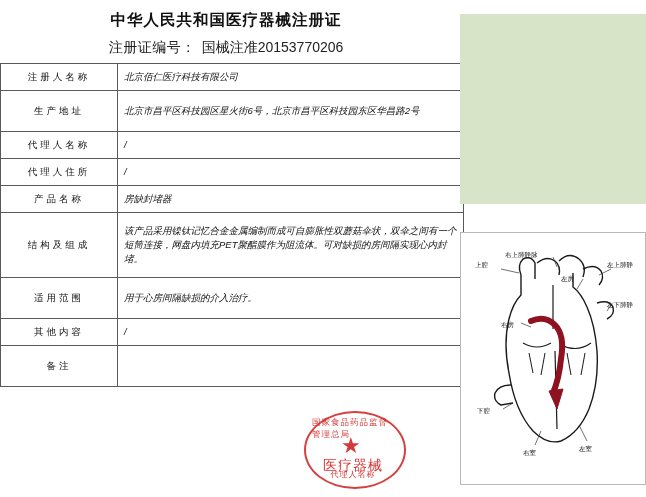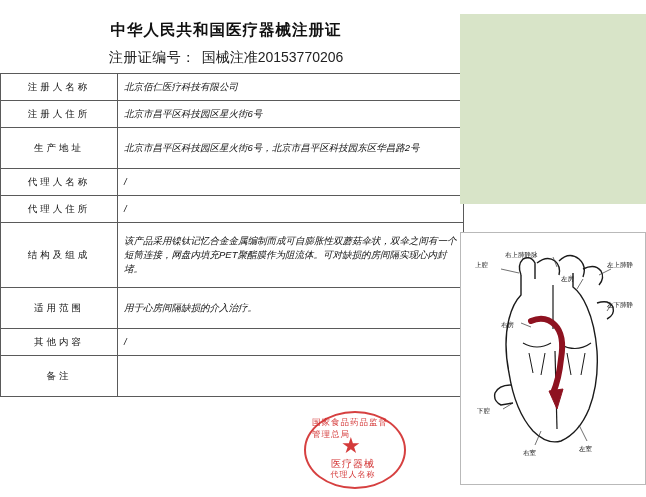--- a/index.html
+++ b/index.html
@@ -28,21 +28,21 @@
     height: 497px;
     background: #ffffff;
     box-sizing: border-box;
   }
   .cert-title {
     text-align: center;
     font-size: 15.5px;
     font-weight: bold;
     color: #111;
     letter-spacing: 1px;
-    margin-top: 20px;
+    margin-top: 10px;
     font-family: "Liberation Serif", serif;
   }
   .cert-subline {
     text-align: center;
     font-size: 14px;
     color: #222;
     margin-top: 8px;
     margin-bottom: 6px;
   }
   .cert-subline .lbl {
@@ -128,21 +128,21 @@
     letter-spacing: 1px;
     opacity: 0.9;
     font-family: "Liberation Serif", serif;
   }
   .seal .bot1 {
     position: absolute;
     left: 12px;
     top: 52px;
     width: 82px;
     text-align: center;
-    font-size: 10px;
+    font-size: 14px;
     color: #d02525;
     letter-spacing: 1px;
     opacity: 0.92;
     font-family: "Liberation Serif", serif;
   }
   .seal .bot2 {
     position: absolute;
     left: 12px;
     top: 64px;
     width: 82px;
@@ -203,34 +203,34 @@
       <span class="lbl">注册证编号：</span><span class="val">国械注准20153770206</span>
     </div>
 
     <table class="cert-table">
       <tbody>
         <tr>
           <td class="lab row1">注册人名称</td>
           <td class="val row1">北京佰仁医疗科技有限公司</td>
         </tr>
         <tr>
-          <td class="lab row1">注册人住所</td>
-          <td class="val row1">北京市昌平区科技园区星火街6号</td>
-        </tr>
-        <tr>
           <td class="lab mid">生产地址</td>
           <td class="val mid">北京市昌平区科技园区星火街6号，北京市昌平区科技园东区华昌路2号</td>
         </tr>
         <tr>
           <td class="lab row1">代理人名称</td>
           <td class="val row1">/</td>
         </tr>
         <tr>
           <td class="lab row1">代理人住所</td>
           <td class="val row1">/</td>
+        </tr>
+        <tr>
+          <td class="lab row1">产品名称</td>
+          <td class="val row1">房缺封堵器</td>
         </tr>
         <tr>
           <td class="lab tall">结构及组成</td>
           <td class="val tall">该产品采用镍钛记忆合金金属编制而成可自膨胀性双蘑菇伞状，双伞之间有一个短筒连接，网盘内填充PET聚酯膜作为阻流体。可对缺损的房间隔实现心内封堵。</td>
         </tr>
         <tr>
           <td class="lab mid">适用范围</td>
           <td class="val mid">用于心房间隔缺损的介入治疗。</td>
         </tr>
         <tr>

